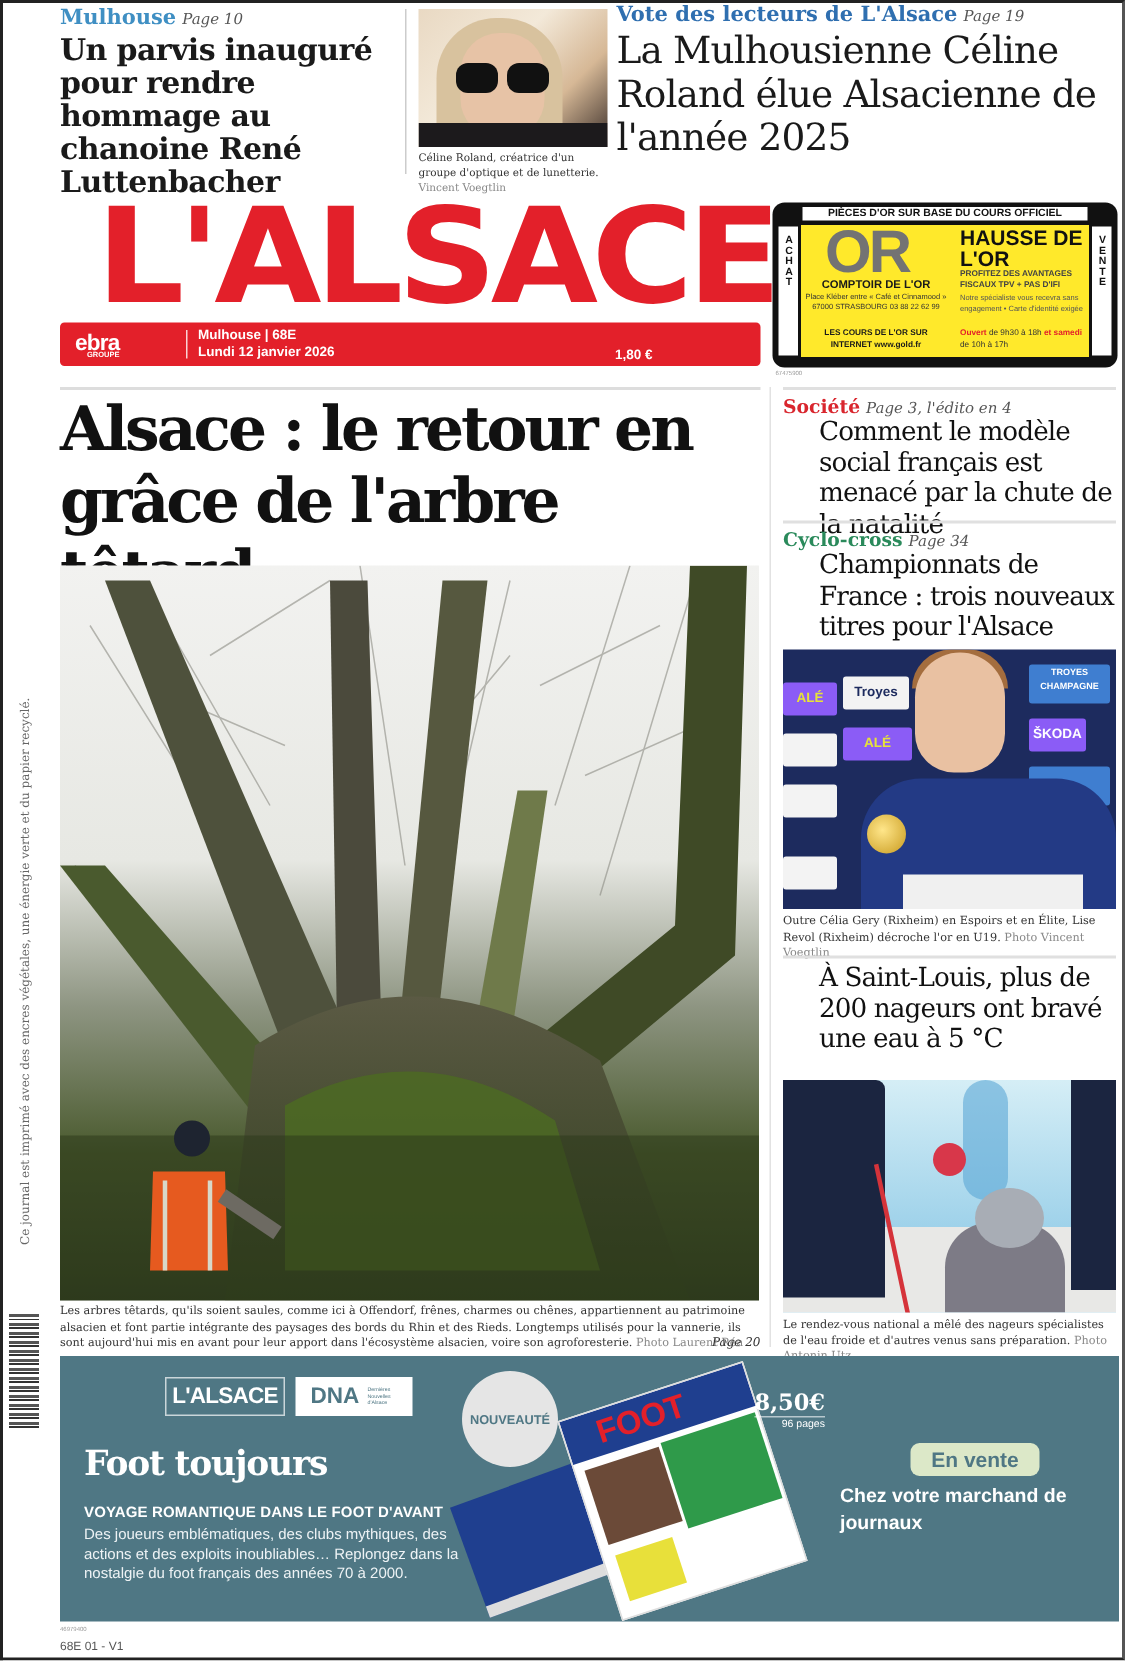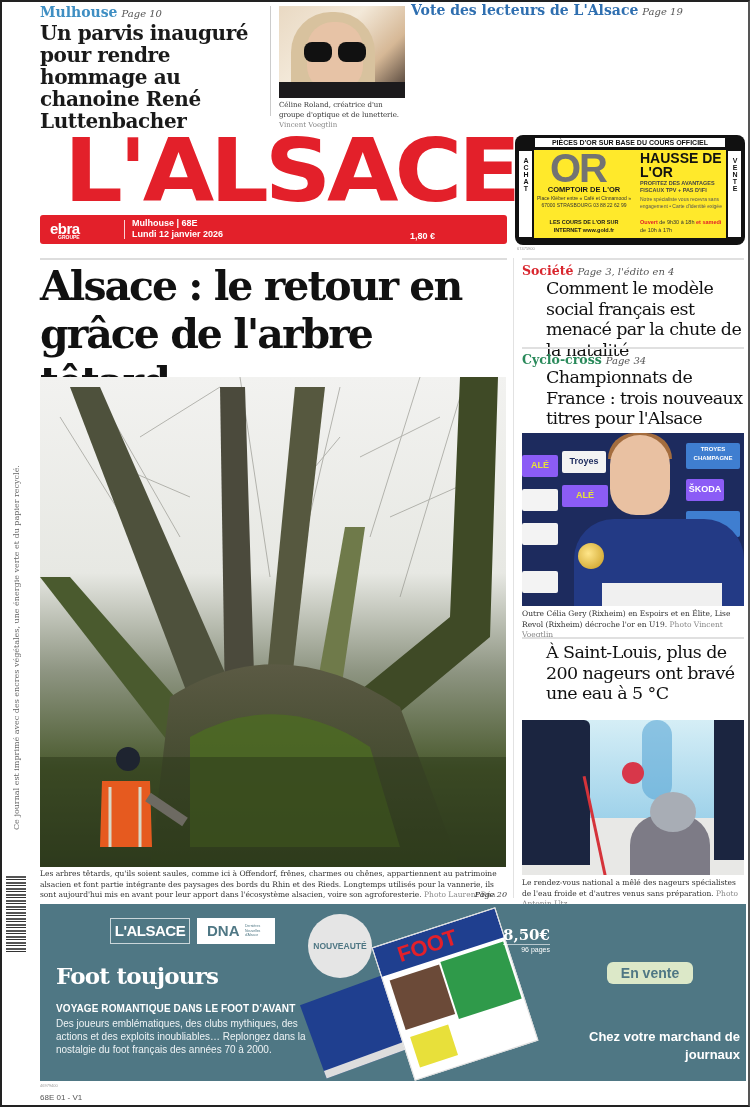--- a/index.html
+++ b/index.html
@@ -107,21 +107,21 @@
   .mag-front { position: absolute; left: 350px; top: 20px; width: 130px; height: 140px; background: #fff; transform: rotate(-18deg); border: 1px solid #ddd; overflow: hidden; }
   .mag-front .band { position: absolute; left: 0; top: 0; width: 100%; height: 30px; background: #1f3f8f; }
   .mag-front .foot { position: absolute; left: 22px; top: 2px; font-weight: bold; font-size: 22px; color: #e3202a; }
   .mag-front .green { position: absolute; left: 60px; top: 34px; width: 66px; height: 60px; background: #2f9a4a; }
   .mag-front .photo { position: absolute; left: 6px; top: 36px; width: 52px; height: 52px; background: #6b4a38; }
   .mag-front .yellow { position: absolute; left: 8px; top: 96px; width: 40px; height: 32px; background: #e8e03a; }
   .price-box { position: absolute; left: 463px; top: 22px; text-align: right; }
   .price-box .big { font-family: "DejaVu Serif", serif; font-weight: bold; font-size: 15px; }
   .price-box .small { font-size: 7px; border-top: 1px solid rgba(255,255,255,.6); padding-top: 1px; }
   .vente-badge { position: absolute; left: 567px; top: 58px; width: 86px; height: 22px; background: #dce8c8; color: #4f7784; border-radius: 6px; font-weight: bold; font-size: 14px; text-align: center; line-height: 22px; }
-  .vente-text { position: absolute; left: 520px; top: 84px; width: 180px; text-align: right; font-weight: bold; font-size: 13px; line-height: 18px; margin-top: 40px; }
+  .vente-text { position: absolute; left: 520px; top: 84px; width: 180px; text-align: left; font-weight: bold; font-size: 13px; line-height: 18px; }
   .promo-ref { position: absolute; left: 40px; top: 1083px; font-size: 4px; color: #999; font-family: "Liberation Sans", sans-serif; }
   .edition-code { position: absolute; left: 40px; top: 1093px; font-size: 8px; color: #555; font-family: "Liberation Sans", sans-serif; }
 </style>
 </head>
 <body>
 
 <div class="page-frame"></div>
 
 <div class="teaser-left">
   <div class="kicker"><span>Mulhouse</span><span class="page">Page 10</span></div>
@@ -134,20 +134,21 @@
     <div class="face"></div>
   <div class="glasses">
       <span></span>
       <span></span>
     </div>
   <div class="dress"></div>
 </div>
 <div class="celine-caption"><span>Céline Roland, créatrice d'un groupe d'optique et de lunetterie.</span> <span class="credit">Vincent Voegtlin</span></div>
 <div class="teaser-right">
   <div class="kicker"><span>Vote des lecteurs de L'Alsace</span><span class="page">Page 19</span></div>
+  <h2>La Mulhousienne Céline Roland élue Alsacienne de l'année 2025</h2>
 </div>
 
 <div class="logo">L'ALSACE</div>
 <div class="masthead-bar">
   <div class="ebra"><span>ebra</span><small>GROUPE</small></div>
   <div class="bar-divider"></div>
   <div class="edition">
     <div>Mulhouse | 68E</div>
     <div>Lundi 12 janvier 2026</div>
   </div>

